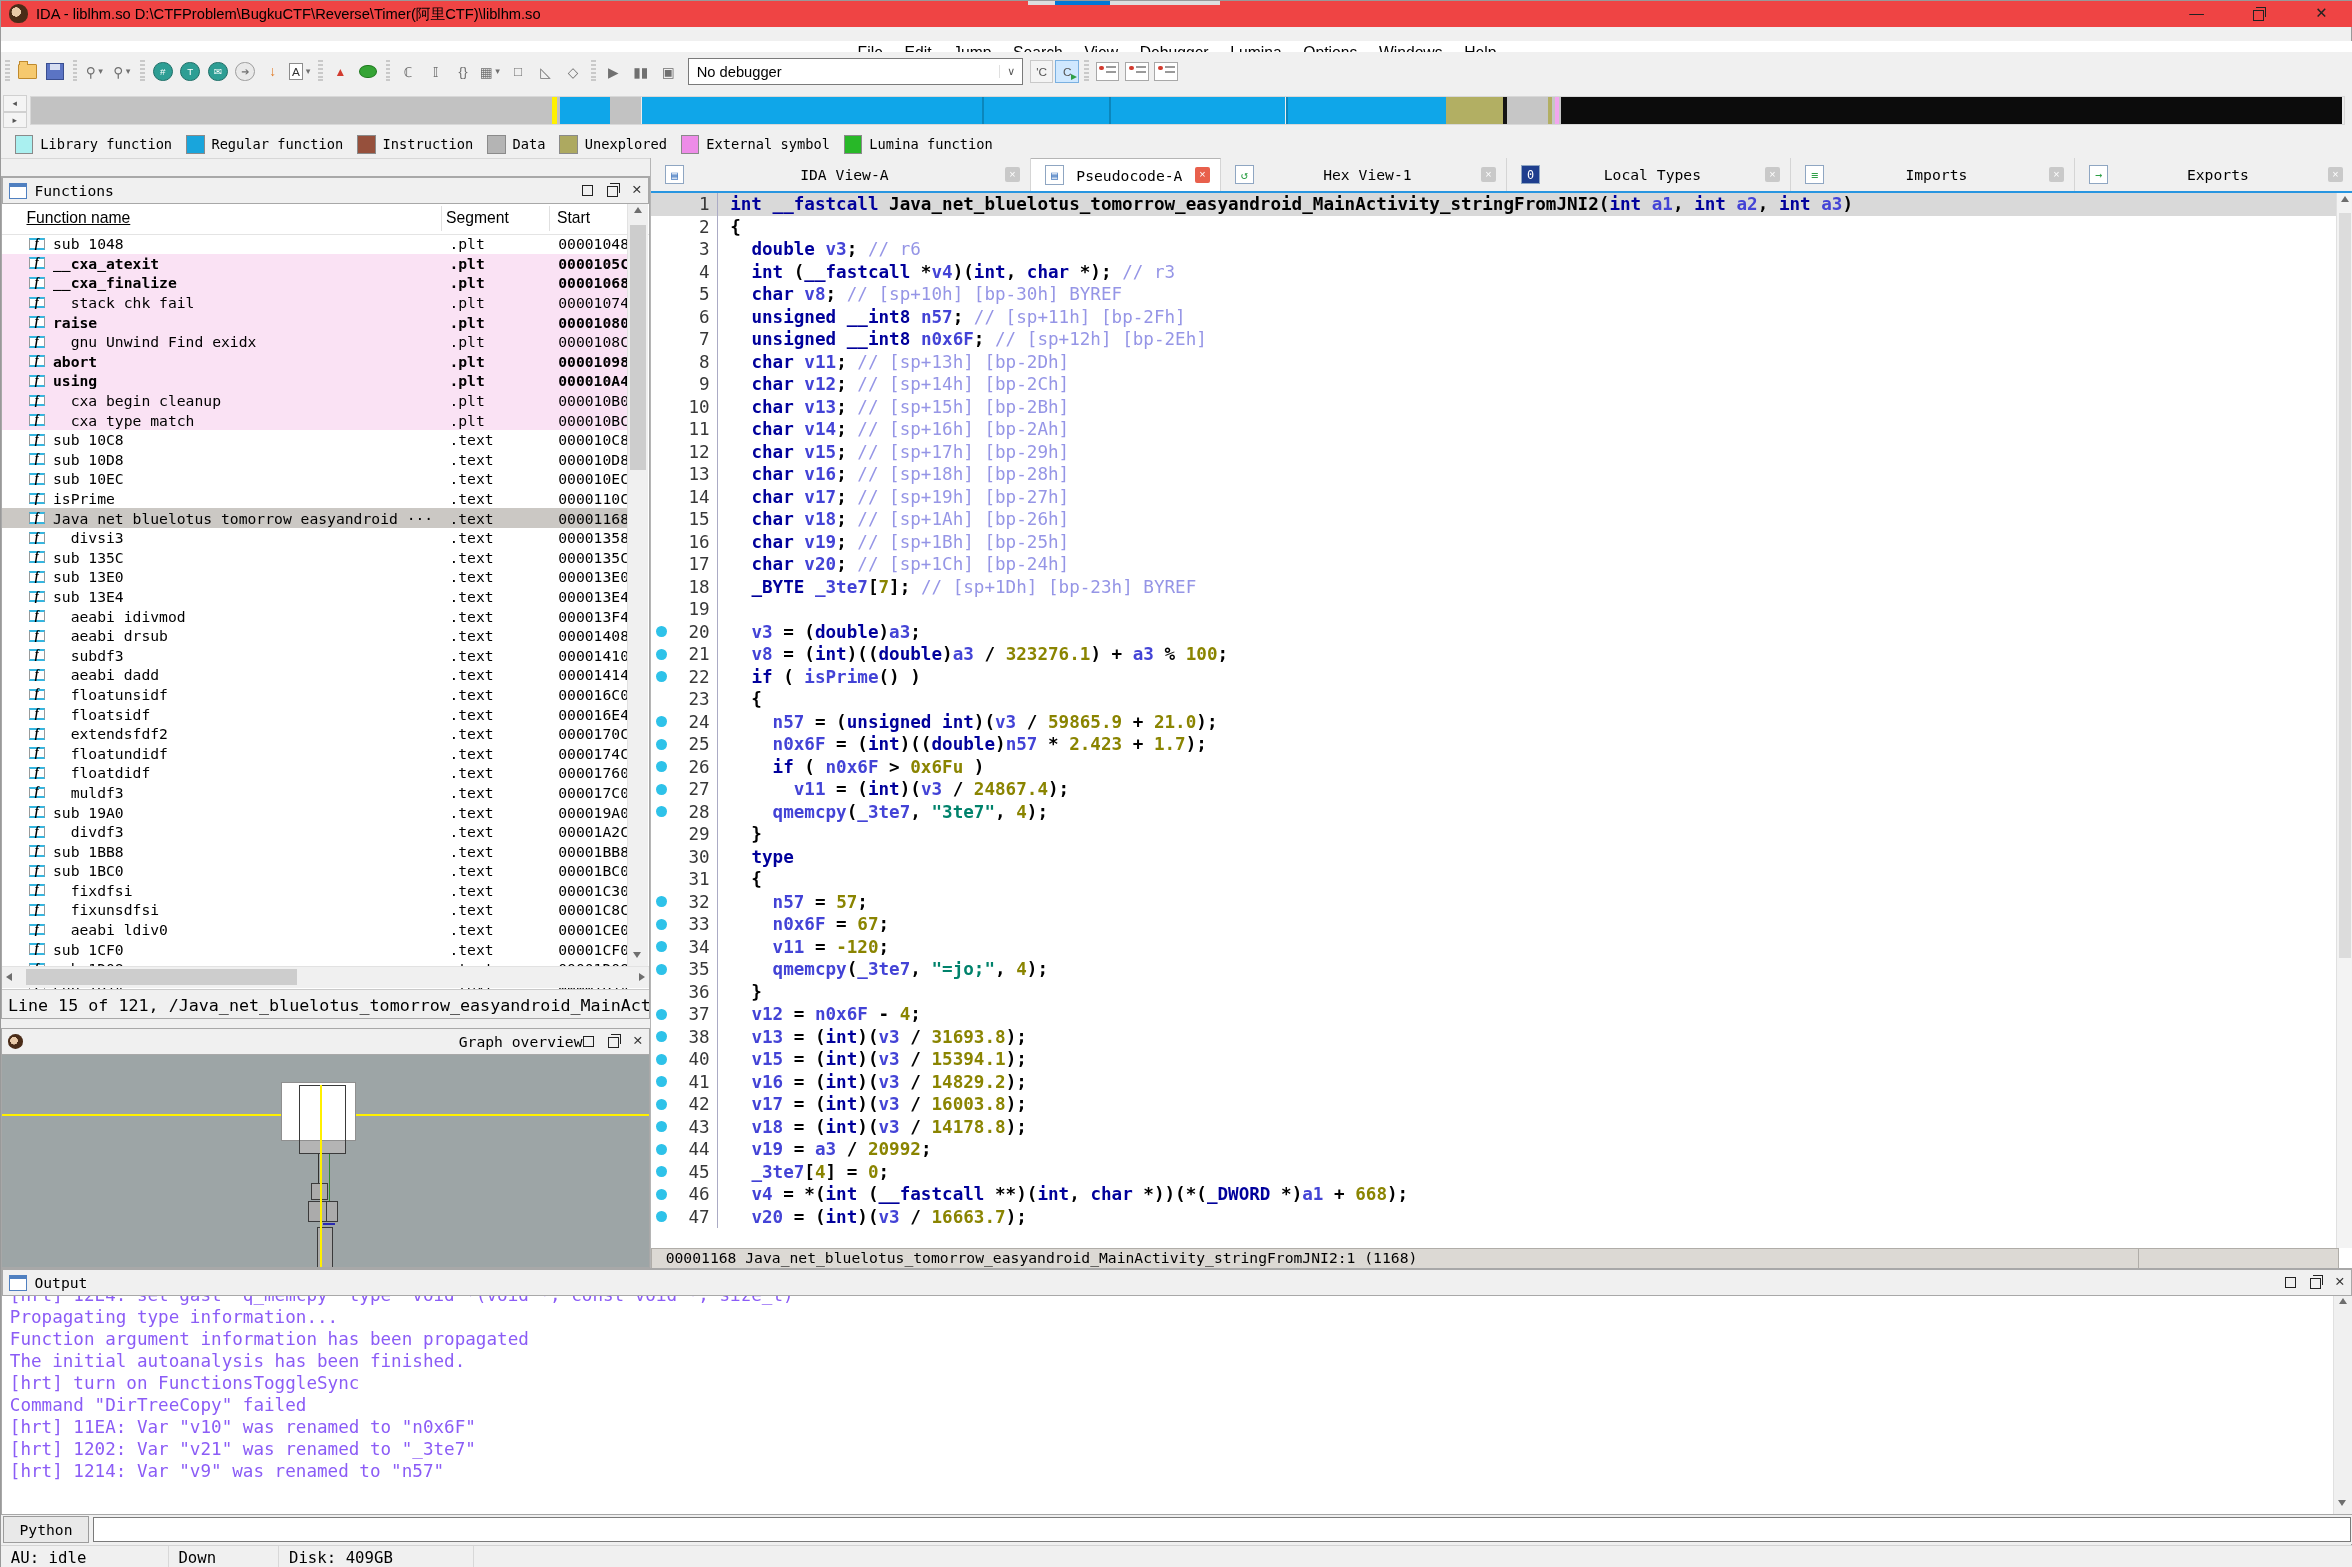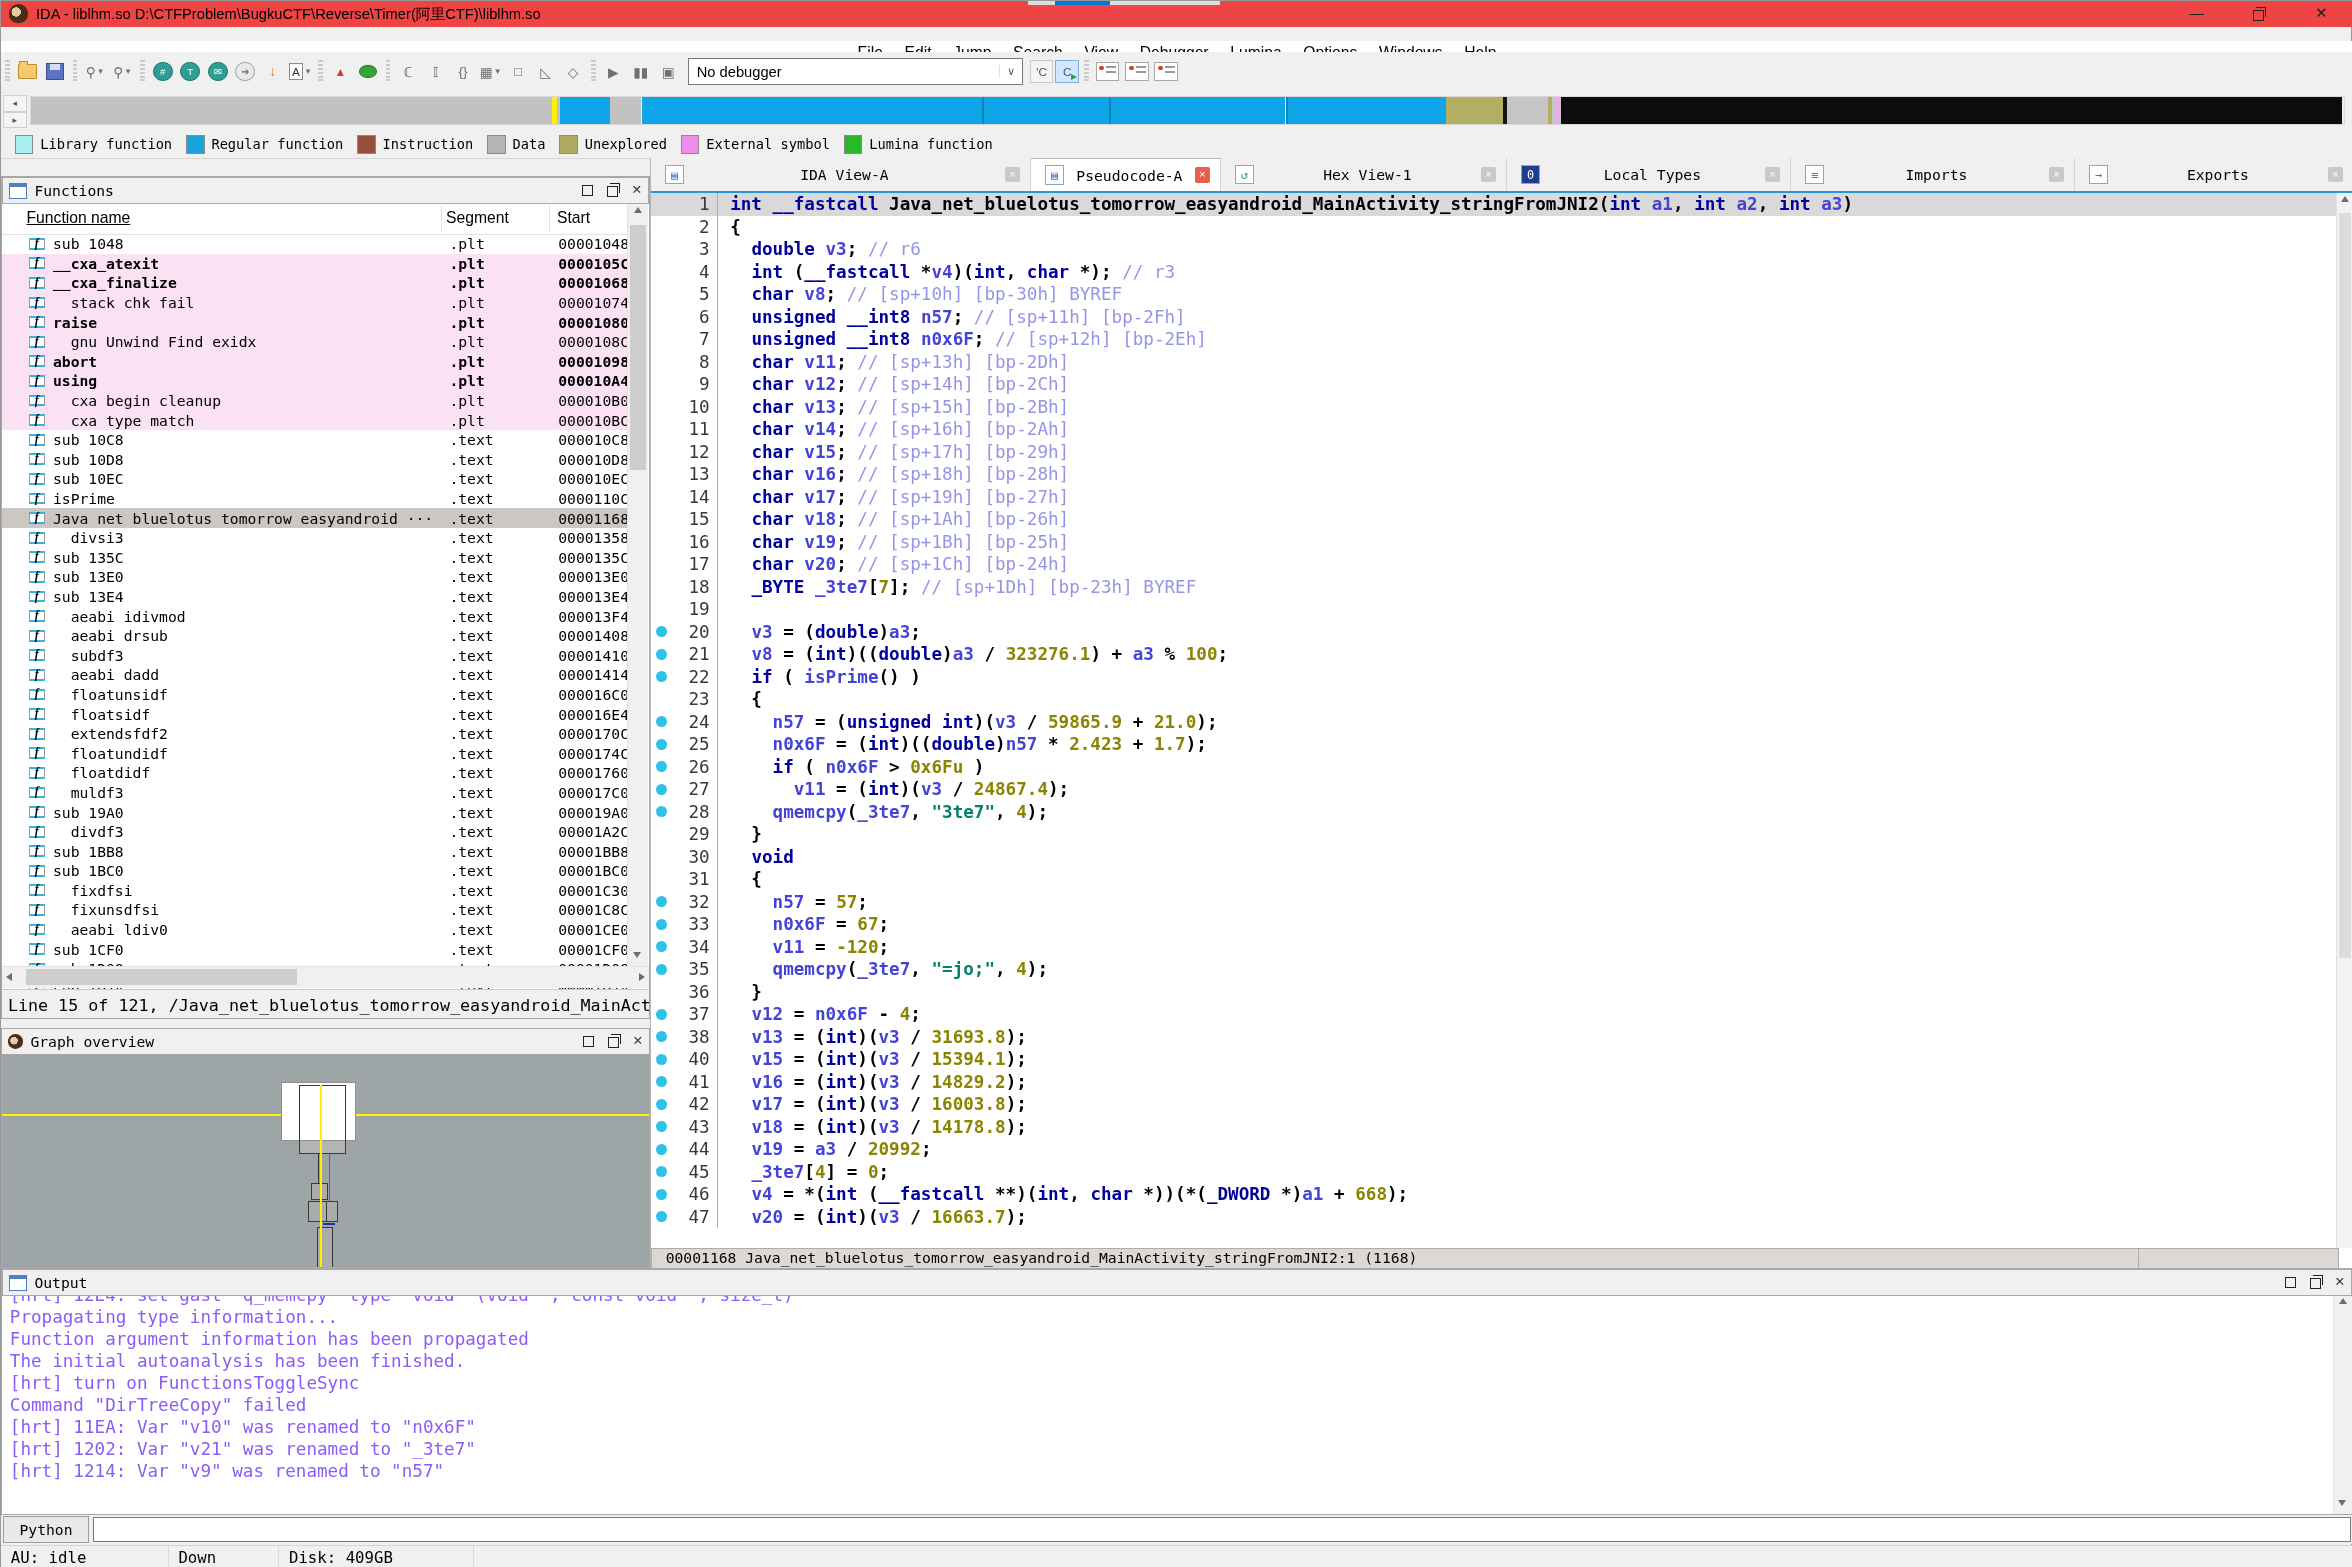--- a/index.html
+++ b/index.html
@@ -100,21 +100,21 @@
      font-size:16.7px;color:#000;padding:4.9px 0 0 5.9px;box-sizing:border-box;white-space:nowrap;overflow:hidden;}
 
   .tri{width:0;height:0;margin:3.9px auto;}
   .tri.up{border-left:4.9px solid transparent;border-right:4.9px solid transparent;border-bottom:6.9px solid #6E6E6E;}
   .tri.down{border-left:4.9px solid transparent;border-right:4.9px solid transparent;border-top:6.9px solid #6E6E6E;}
   .tri.left{border-top:4.9px solid transparent;border-bottom:4.9px solid transparent;border-right:6.9px solid #6E6E6E;display:inline-block;margin:2.9px 0 0 3.9px;}
   .tri.right{border-top:4.9px solid transparent;border-bottom:4.9px solid transparent;border-left:6.9px solid #6E6E6E;display:inline-block;margin:2.9px 0 0 3.9px;}
 
   
   #graphpanel{position:absolute;left:0;top:1027px;width:649px;height:240px;border:1px solid #A8A8A8;box-sizing:border-box;background:#9DA5A6;}
-  #graphpanel .ptitle{margin:-1px -1px 0 -1px;}
+  #graphpanel .ptitle{margin:-1px -1px 0 -1px;text-align:right;}
   #graph-canvas{position:absolute;left:0;top:26.5px;right:0;bottom:0;overflow:hidden;background:#9DA5A6;}
   .gnode{position:absolute;border:1px solid #3A3A3A;background:#ABABAB;box-sizing:border-box;}
 
   
   #rightpanel{position:absolute;left:649px;top:157px;width:1703px;height:1111px;background:#fff;border-left:1px solid #B5B5B5;box-sizing:border-box;}
   #tabbar{position:absolute;left:0;top:0;width:1703px;height:33px;background:#F0F0F0;display:flex;border-bottom:2px solid #2795E0;}
   .tab{display:flex;align-items:center;border-right:1px solid #D5D5D5;box-sizing:border-box;background:#F0F0F0;height:33px;}
   .tab.active{background:#FFFFFF;border-top:1px solid #B5B5B5;}
   .tab:nth-child(1){width:380px;} .tab:nth-child(2){width:190px;} .tab:nth-child(3){width:286px;}
   .tab:nth-child(4){width:284px;} .tab:nth-child(5){width:284px;} .tab:nth-child(6){flex:1;}
@@ -866,21 +866,21 @@
           <span class="lcode"><span class="tk-pl">    </span><span class="tk-var">qmemcpy</span><span class="tk-pl">(</span><span class="tk-var">_3te7</span><span class="tk-pl">, </span><span class="tk-str">"3te7"</span><span class="tk-pl">, </span><span class="tk-num">4</span><span class="tk-pl">);</span></span>
         </div>
         <div class="crow">
           <span class="dotcol"></span>
           <span class="lnum">29</span>
           <span class="lcode"><span class="tk-pl">  }</span></span>
         </div>
         <div class="crow">
           <span class="dotcol"></span>
           <span class="lnum">30</span>
-          <span class="lcode"><span class="tk-pl">  </span><span class="tk-kw">void</span></span>
+          <span class="lcode"><span class="tk-pl">  </span><span class="tk-kw">type</span></span>
         </div>
         <div class="crow">
           <span class="dotcol"></span>
           <span class="lnum">31</span>
           <span class="lcode"><span class="tk-pl">  {</span></span>
         </div>
         <div class="crow">
           <span class="dotcol">
             <span class="dot"></span>
           </span>

